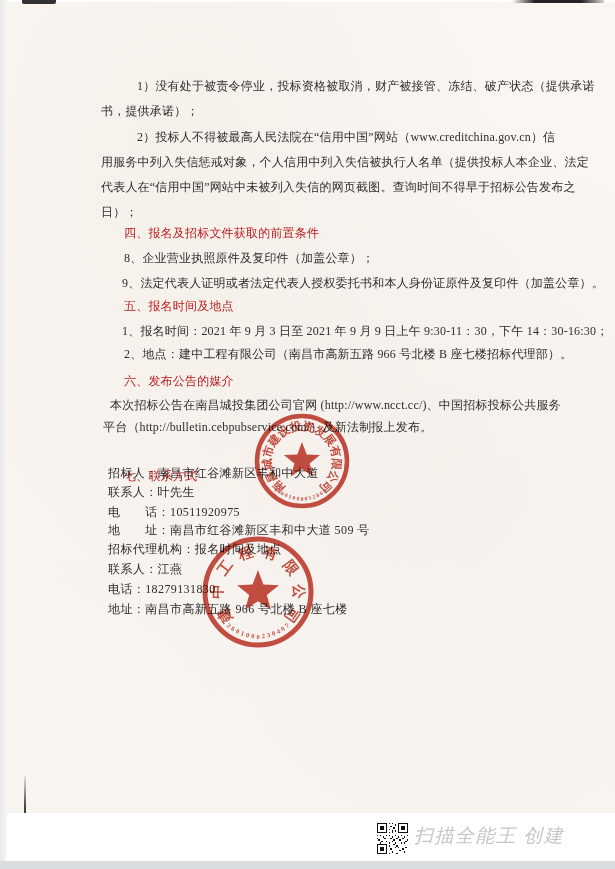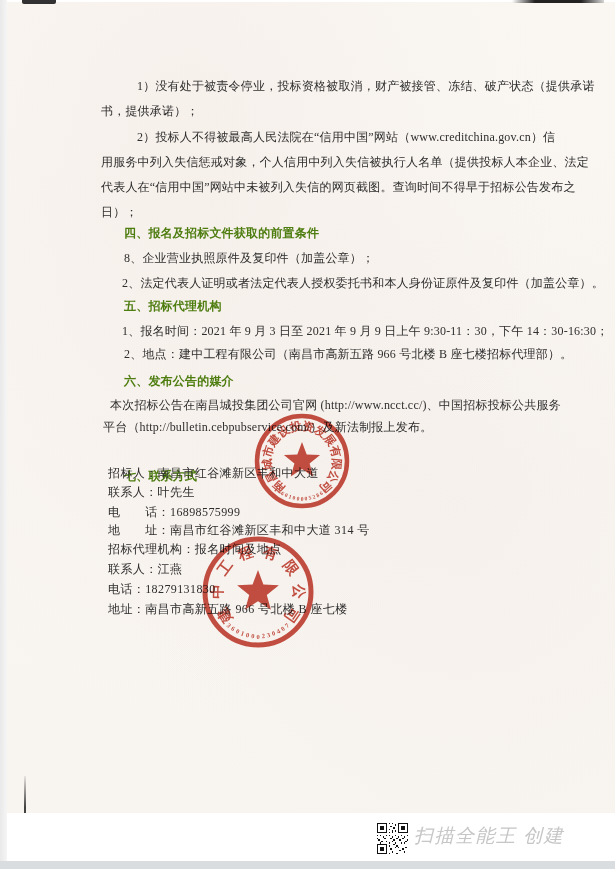--- a/index.html
+++ b/index.html
@@ -21,21 +21,21 @@
     background:linear-gradient(to bottom,rgba(120,120,120,.15),#222 85%);opacity:.85;}
   
   .paper{position:absolute;left:7px;top:2px;width:608px;height:811px;
     background:
       radial-gradient(ellipse at 30% 20%,rgba(240,228,220,.35),rgba(240,228,220,0) 60%),
       radial-gradient(ellipse at 75% 60%,rgba(238,230,224,.3),rgba(238,230,224,0) 55%),
       linear-gradient(#faf7f3,#f8f4f0);}
   
   .ln{position:absolute;white-space:nowrap;font-size:12px;line-height:16px;
     color:#2e2e2e;letter-spacing:0.2px;}
-  .ln.b{font-weight:bold;color:#4d7c0f;text-align:center;}
+  .ln.b{font-weight:normal;color:#b91c1c;text-align:center;}
   .contact{letter-spacing:0.4px;}
   
   svg.seal{position:absolute;mix-blend-mode:multiply;opacity:.88;}
   svg.seal text{font-family:"Liberation Serif","DejaVu Serif",serif;font-weight:bold;}
   
   .watermark{position:absolute;left:377px;top:821px;height:34px;display:flex;align-items:center;font-style:italic;}
   .wm-text{position:absolute;left:37px;top:2px;font-size:19px;color:#c6c6c6;
     letter-spacing:1.5px;font-family:"Liberation Sans","DejaVu Sans",sans-serif;white-space:nowrap;}
   .qr{width:31px;height:31px;display:block;}
 </style>
@@ -50,35 +50,35 @@
 
 <div class="ln" style="left:137px;top:78px">1）没有处于被责令停业，投标资格被取消，财产被接管、冻结、破产状态（提供承诺</div>
 <div class="ln" style="left:101px;top:103px">书，提供承诺）；</div>
 <div class="ln" style="left:137px;top:129px">2）投标人不得被最高人民法院在“信用中国”网站（www.creditchina.gov.cn）信</div>
 <div class="ln" style="left:101px;top:154px">用服务中列入失信惩戒对象，个人信用中列入失信被执行人名单（提供投标人本企业、法定</div>
 <div class="ln" style="left:101px;top:179px">代表人在“信用中国”网站中未被列入失信的网页截图。查询时间不得早于招标公告发布之</div>
 <div class="ln" style="left:101px;top:204px">日）；</div>
 
 <div class="ln b" style="left:124px;top:225px">四、报名及招标文件获取的前置条件</div>
 <div class="ln" style="left:124px;top:250px">8、企业营业执照原件及复印件（加盖公章）；</div>
-<div class="ln" style="left:122px;top:275px">2、法定代表人证明或者法定代表人授权委托书和本人身份证原件及复印件（加盖公章）。</div>
+<div class="ln" style="left:122px;top:275px">9、法定代表人证明或者法定代表人授权委托书和本人身份证原件及复印件（加盖公章）。</div>
 
-<div class="ln b" style="left:124px;top:298px">五、招标代理机构</div>
+<div class="ln b" style="left:124px;top:298px">五、报名时间及地点</div>
 <div class="ln" style="left:122px;top:323px">1、报名时间：2021 年 9 月 3 日至 2021 年 9 月 9 日上午 9:30-11：30，下午 14：30-16:30；</div>
 <div class="ln" style="left:124px;top:346px">2、地点：建中工程有限公司（南昌市高新五路 966 号北楼 B 座七楼招标代理部）。</div>
 
 <div class="ln b" style="left:124px;top:373px">六、发布公告的媒介</div>
 <div class="ln" style="left:110px;top:397px">本次招标公告在南昌城投集团公司官网 (http://www.ncct.cc/)、中国招标投标公共服务</div>
 <div class="ln" style="left:103px;top:419px">平台（http://bulletin.cebpubservice.com/）及新法制报上发布。</div>
 
 <div class="ln b" style="left:124px;top:468px">七、联系方式</div>
 <div class="ln contact" style="left:108px;top:465px">招标人：南昌市红谷滩新区丰和中大道</div>
 <div class="ln contact" style="left:108px;top:484px">联系人：叶先生</div>
-<div class="ln contact" style="left:108px;top:504px">电　　话：16898575999</div>
-<div class="ln contact" style="left:108px;top:522px">地　　址：南昌市红谷滩新区丰和中大道 314 号</div>
+<div class="ln contact" style="left:108px;top:504px">电　　话：10511920975</div>
+<div class="ln contact" style="left:108px;top:522px">地　　址：南昌市红谷滩新区丰和中大道 509 号</div>
 <div class="ln contact" style="left:108px;top:541px">招标代理机构：报名时间及地点</div>
 <div class="ln contact" style="left:108px;top:561px">联系人：江燕</div>
 <div class="ln contact" style="left:108px;top:581px">电话：18279131830</div>
 <div class="ln contact" style="left:108px;top:601px">地址：南昌市高新五路 966 号北楼 B 座七楼</div>
 
 <svg class="seal" width="120" height="120" style="left:242px;top:401px">
     <circle cx="60" cy="60" r="45" fill="none" stroke="#c0392b" stroke-width="4.5"></circle>
     <polygon points="60.0,41.0 64.7,53.5 78.1,54.1 67.6,62.5 71.2,75.4 60.0,68.0 48.8,75.4 52.4,62.5 41.9,54.1 55.3,53.5" fill="#c0392b"></polygon>
     <text transform="translate(36.6 86.0) rotate(-138.0)" fill="#c0392b" font-size="11.5" text-anchor="middle" dominant-baseline="central">南</text>
     <text transform="translate(28.8 75.8) rotate(-116.8)" fill="#c0392b" font-size="11.5" text-anchor="middle" dominant-baseline="central">昌</text>

